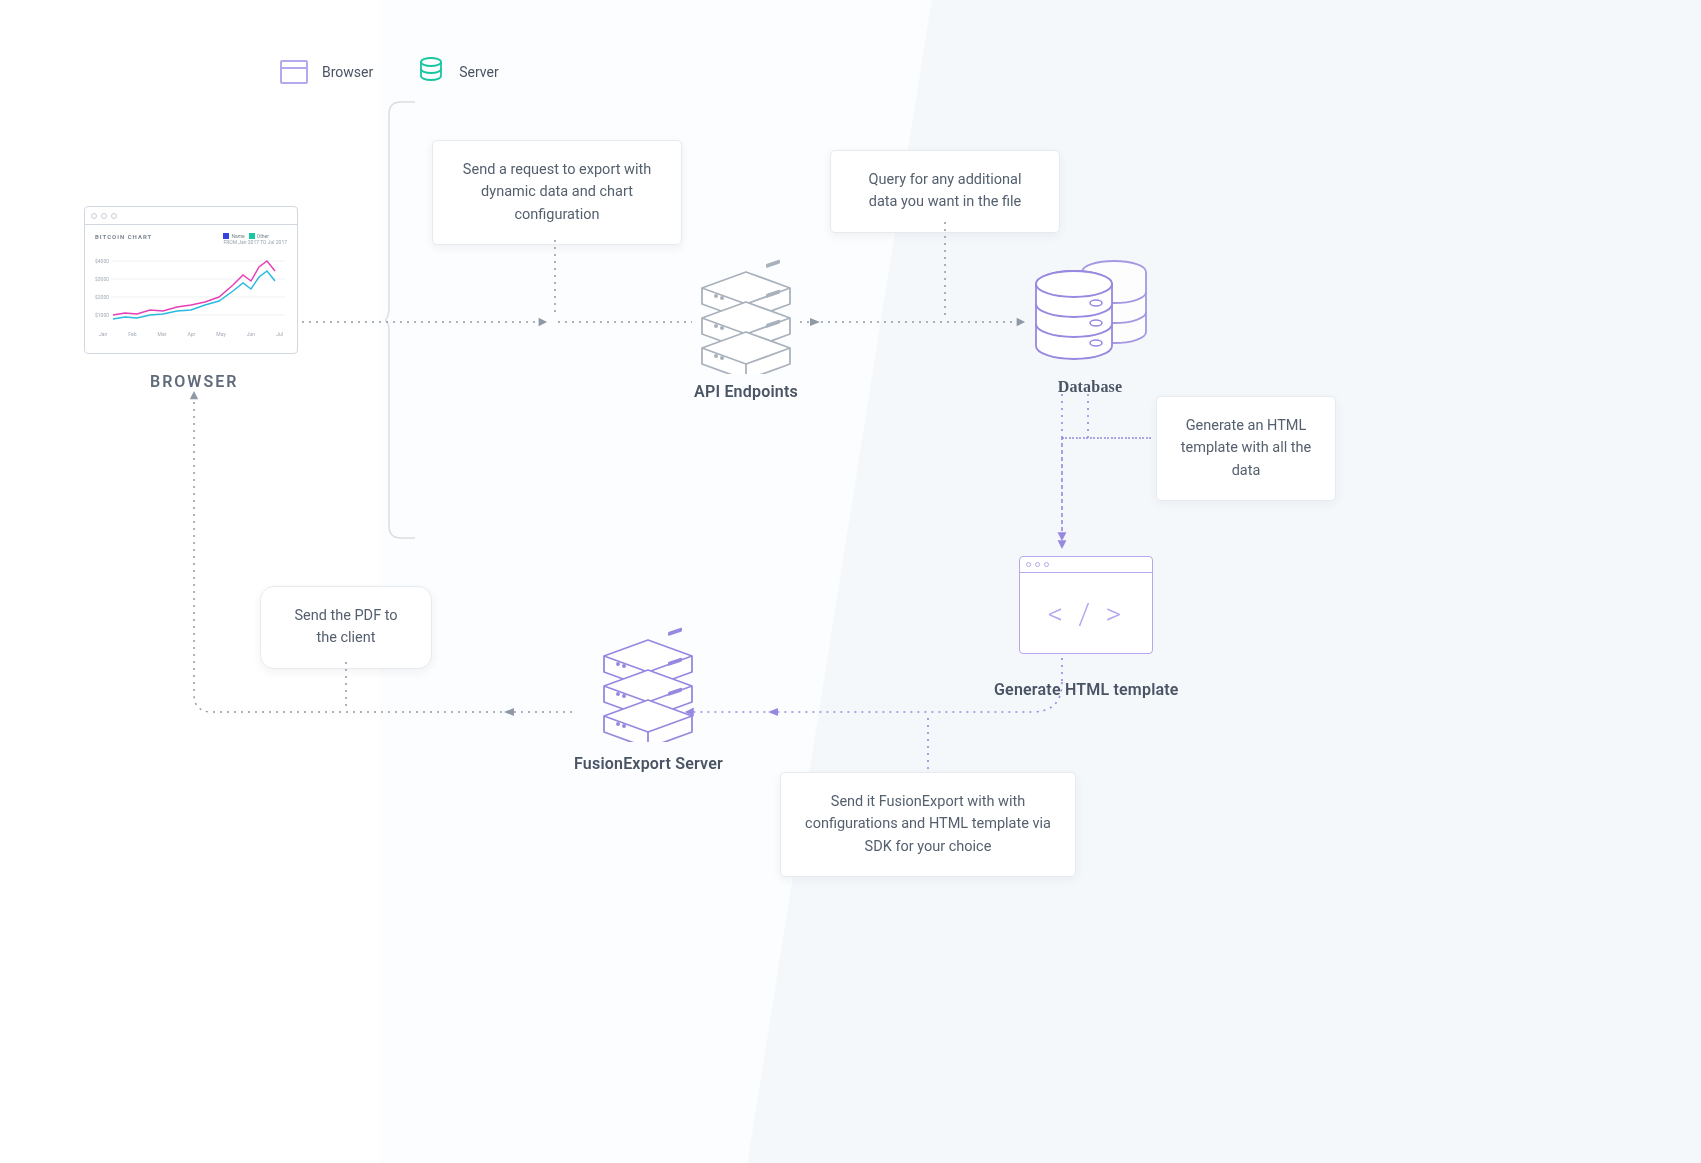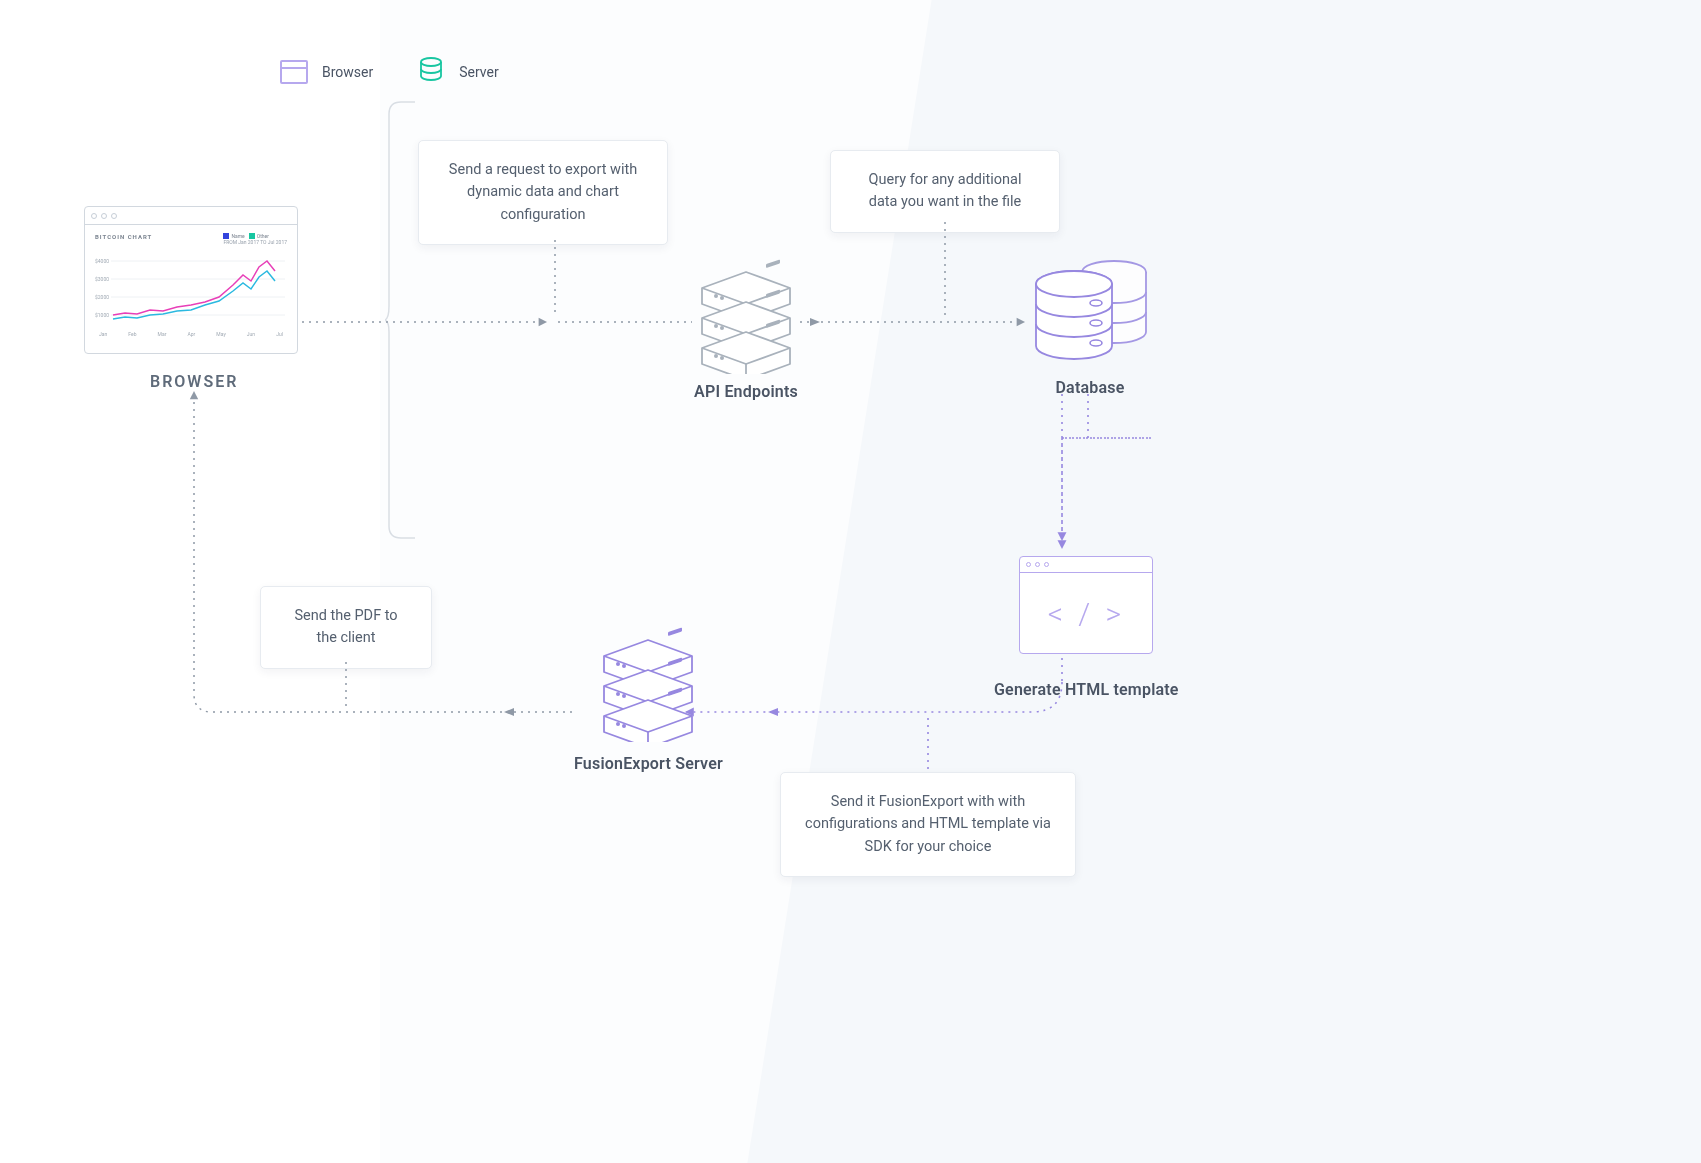--- a/index.html
+++ b/index.html
@@ -280,21 +280,21 @@
           <ellipse cx="48" cy="32" rx="38" ry="13" fill="#fff"></ellipse>
 
           <g fill="#fff" stroke="#9788e0" stroke-width="1.6">
             <ellipse cx="70" cy="51" rx="6" ry="3"></ellipse>
             <ellipse cx="70" cy="71" rx="6" ry="3"></ellipse>
             <ellipse cx="70" cy="91" rx="6" ry="3"></ellipse>
           </g>
         </g>
       </g>
     </svg>
-    <div class="node-label" style="margin-top:10px;">Database</div>
+    <div class="node-label" style="margin-top:10px;font-family:Liberation Serif, serif;">Database</div>
   </div>
 
   <div class="node" style="top:556px;left:994px;">
     <div class="html-mock">
       <div class="bar">
           <i></i>
           <i></i>
           <i></i>
         </div>
       <div class="body">&lt; / &gt;</div>
@@ -329,24 +329,25 @@
           <rect x="74" y="64" width="14" height="4" rx="1" transform="skewY(-18)"></rect>
           <circle cx="24" cy="102" r="2"></circle>
             <circle cx="30" cy="104" r="2"></circle>
           <rect x="74" y="94" width="14" height="4" rx="1" transform="skewY(-18)"></rect>
         </g>
       </g>
     </svg>
     <div class="node-label" style="margin-top:12px;">FusionExport Server</div>
   </div>
 
-  <div class="callout" style="top:140px;left:418px;width:250px;">Send a request to export with dynamic data and chart configuration</div>
+  <div class="callout" style="top:140px;left:432px;width:250px;">Send a request to export with dynamic data and chart configuration</div>
   <div class="callout" style="top:150px;left:830px;width:230px;text-align:center;">Query for any additional data you want in the file</div>
+  <div class="callout" style="top:396px;left:1156px;width:180px;">Generate an HTML template with all the data</div>
   <div class="callout" style="top:772px;left:780px;width:296px;">Send it FusionExport with with configurations and HTML template via SDK for your choice</div>
-  <div class="callout" style="top:586px;left:260px;width:172px;">Send the PDF to the client</div>
+  <div class="callout" style="top:586px;left:260px;width:172px;border-radius:14px;">Send the PDF to the client</div>
 
   <svg class="overlay" viewBox="0 0 1701 1163">
     <defs>
       <marker id="arr-gray" viewBox="0 0 10 10" refX="8" refY="5" markerWidth="7" markerHeight="7" orient="auto-start-reverse">
         <path d="M1 1 L9 5 L1 9 Z" fill="#8f99a6"></path>
       </marker>
       <marker id="arr-purple" viewBox="0 0 10 10" refX="8" refY="5" markerWidth="7" markerHeight="7" orient="auto-start-reverse">
         <path d="M1 1 L9 5 L1 9 Z" fill="#9788e0"></path>
       </marker>
     </defs>

